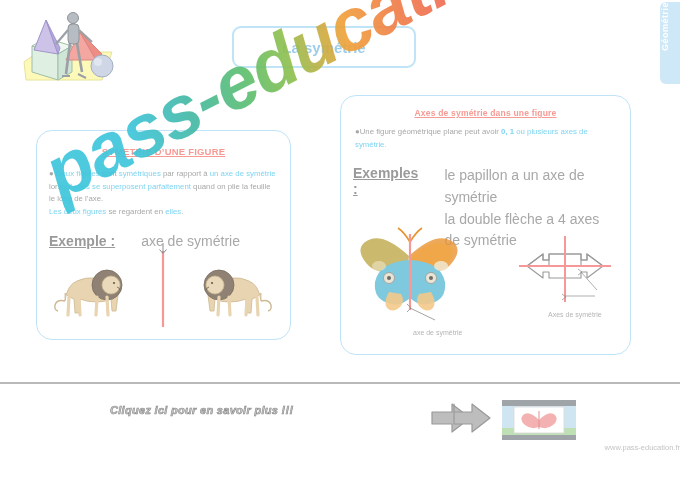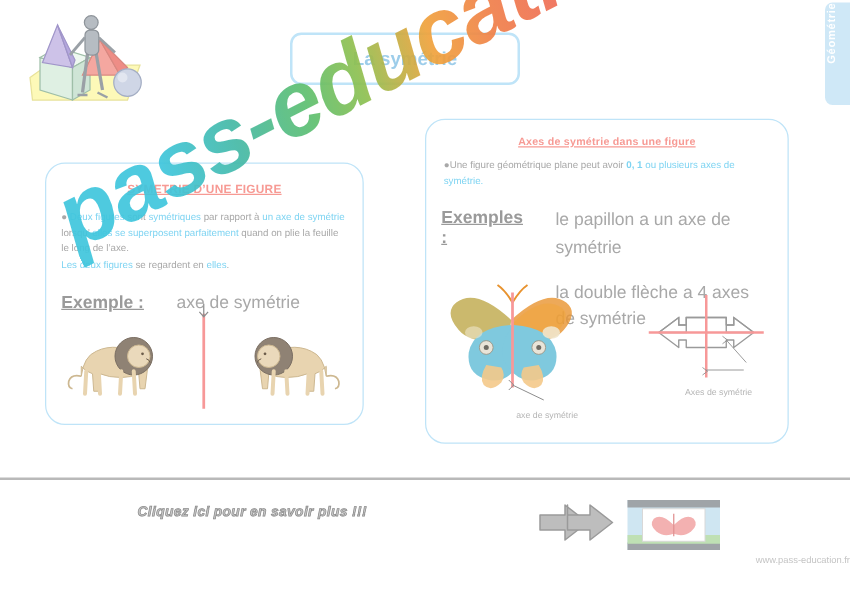--- a/index.html
+++ b/index.html
@@ -54,21 +54,21 @@
   }
   #panel-right .body-text{padding:0 14px;margin-top:8px;}
   .hl{color:#7fd4f2;}
   .hl-b{color:#7fd4f2;font-weight:bold;}
   .ex-label{color:#9a9a9a;text-decoration:underline;font-weight:bold;}
 
   .exemple-row{
     font-size:14px;color:#a8a8a8;padding:0 12px;margin-top:14px;
     display:flex;gap:26px;align-items:flex-start;
   }
-  .ex-list{display:flex;flex-direction:column;gap:14px;line-height:1.55;}
+  .ex-list{display:flex;flex-direction:column;gap:0;line-height:1.55;}
 
   .attention{
     position:absolute;left:0;right:0;bottom:16px;text-align:center;
     font-size:7.8px;font-weight:bold;color:#f68a82;
   }
   .attention .dot{color:#bbb;font-weight:normal;}
 
   
   .fig-lions{position:absolute;left:10px;top:108px;width:232px;height:92px;}
   .cap-axe{position:absolute;font-size:7px;color:#b5b5b5;}

